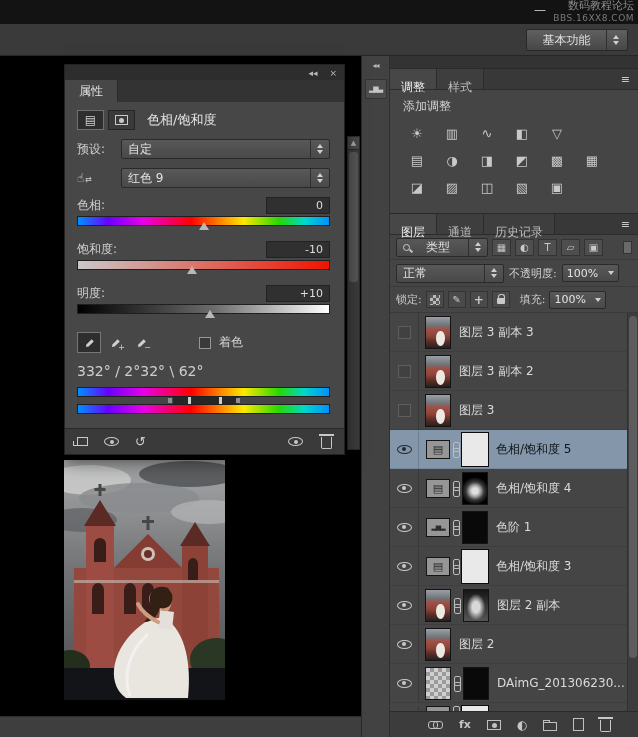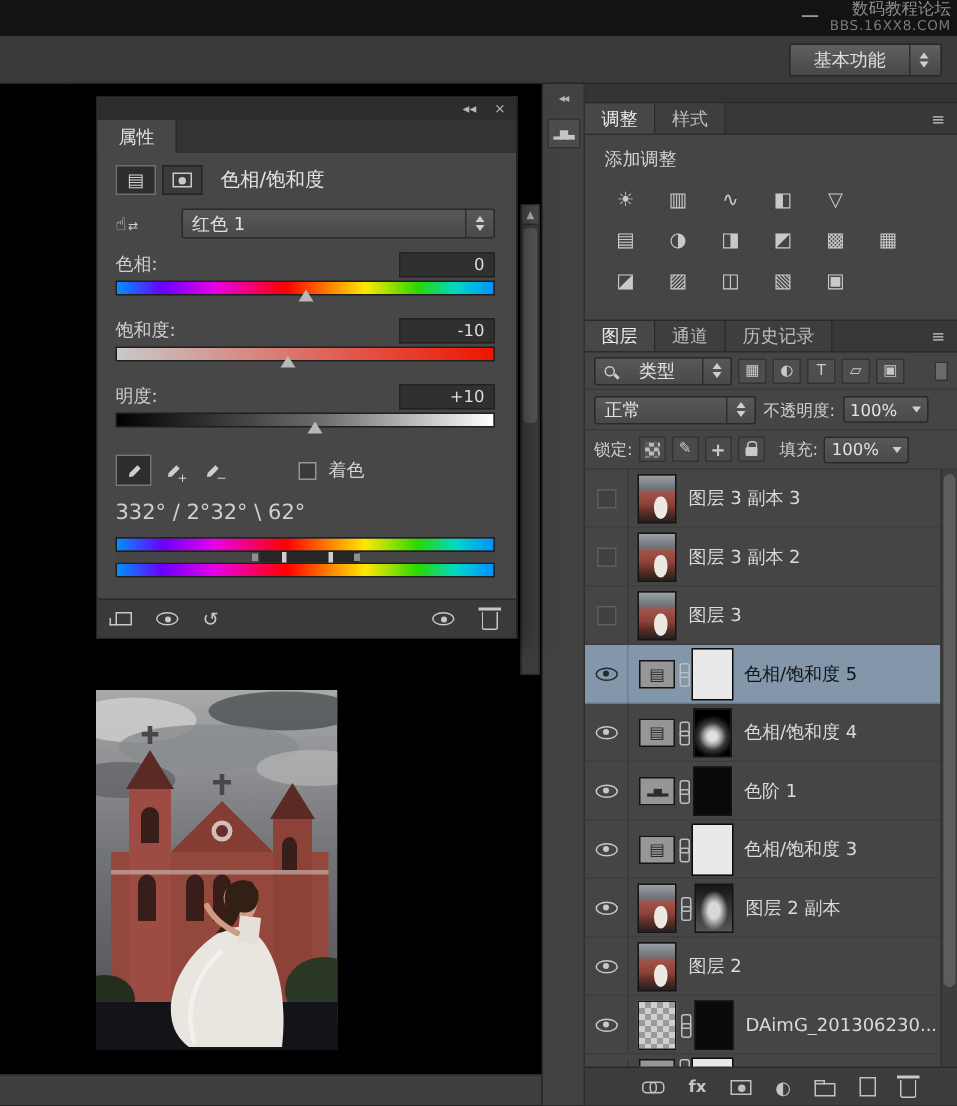--- a/index.html
+++ b/index.html
@@ -87,21 +87,21 @@
 .eye-i::after{content:"";position:absolute;left:50%;top:50%;width:4px;height:4px;background:#c8c8c8;border-radius:50%;transform:translate(-50%,-50%)}
 .clip-i{width:11px;height:9px;border:1px solid #c8c8c8;position:relative;display:inline-block}
 .clip-i::after{content:"";position:absolute;left:-5px;bottom:-1px;width:4px;height:4px;border-left:1px solid #c8c8c8;border-bottom:1px solid #c8c8c8}
 .reset-i::before{content:"↺";font-size:13px;color:#c8c8c8;line-height:1}
 .trash-i{width:11px;height:12px;border:1px solid #c8c8c8;border-top:none;border-radius:0 0 2px 2px;position:relative;display:inline-block;margin-top:3px}
 .trash-i::before{content:"";position:absolute;left:-3px;top:-3px;width:15px;height:2px;background:#c8c8c8}
 
 
 .dock-top{height:13px;background:#333;border-bottom:1px solid #2a2a2a}
 .ptabs{height:21px;background:#383838;display:flex;border-bottom:1px solid #2c2c2c}
-.ptab{padding:0 11px;line-height:20px;font-size:12px;color:#bdbdbd;background:#3e3e3e;border-right:1px solid #2c2c2c;white-space:nowrap}
+.ptab{padding:8px 11px;line-height:20px;font-size:12px;color:#bdbdbd;background:#3e3e3e;border-right:1px solid #2c2c2c;white-space:nowrap}
 .ptab.active{background:#474747;color:#ececec}
 .pmenu{margin-left:auto;align-self:center;padding-right:8px;color:#c5c5c5;font-size:11px}
 .pmenu::before{content:"≡"}
 #adj-panel .body{padding:6px 10px 8px}
 .add-lbl{color:#d2d2d2;margin:2px 0 9px 3px}
 .agrid-row{display:flex;gap:13px;margin:0 0 9px 6px}
 .aico{width:22px;height:18px;display:flex;align-items:center;justify-content:center;font-size:13px;color:#c9c9c9}
 #lay-panel{flex:1;display:flex;flex-direction:column;border-top:1px solid #2a2a2a;min-height:0}
 .frow{height:25px;display:flex;align-items:center;gap:4px;padding:0 6px;border-bottom:1px solid #3a3a3a;flex:none}
 .type-dd{flex:none;width:92px;height:19px;gap:16px}
@@ -257,26 +257,36 @@
         <div class="tr">
           <span class="pbtn active">
               <i class="gi hs"></i>
             </span>
           <span class="pbtn">
               <i class="maskico-s"></i>
             </span>
           <span class="pp-title">色相/饱和度</span>
         </div>
         <div class="tr">
+          <span class="flabel">预设:</span>
+          <span class="dd">
+            <span>自定</span>
+            <span class="spin">
+                <b class="u"></b>
+                <b class="d"></b>
+              </span>
+          </span>
+        </div>
+        <div class="tr">
           <span class="flabel handcell">
               <i class="hand"></i>
               <i class="harr"></i>
             </span>
           <span class="dd">
-            <span>红色 1</span>
+            <span>红色 9</span>
             <span class="spin">
                 <b class="u"></b>
                 <b class="d"></b>
               </span>
           </span>
         </div>
 
         <div class="vrow">
           <span class="flabel">色相:</span>
           <span class="vbox">0</span>

